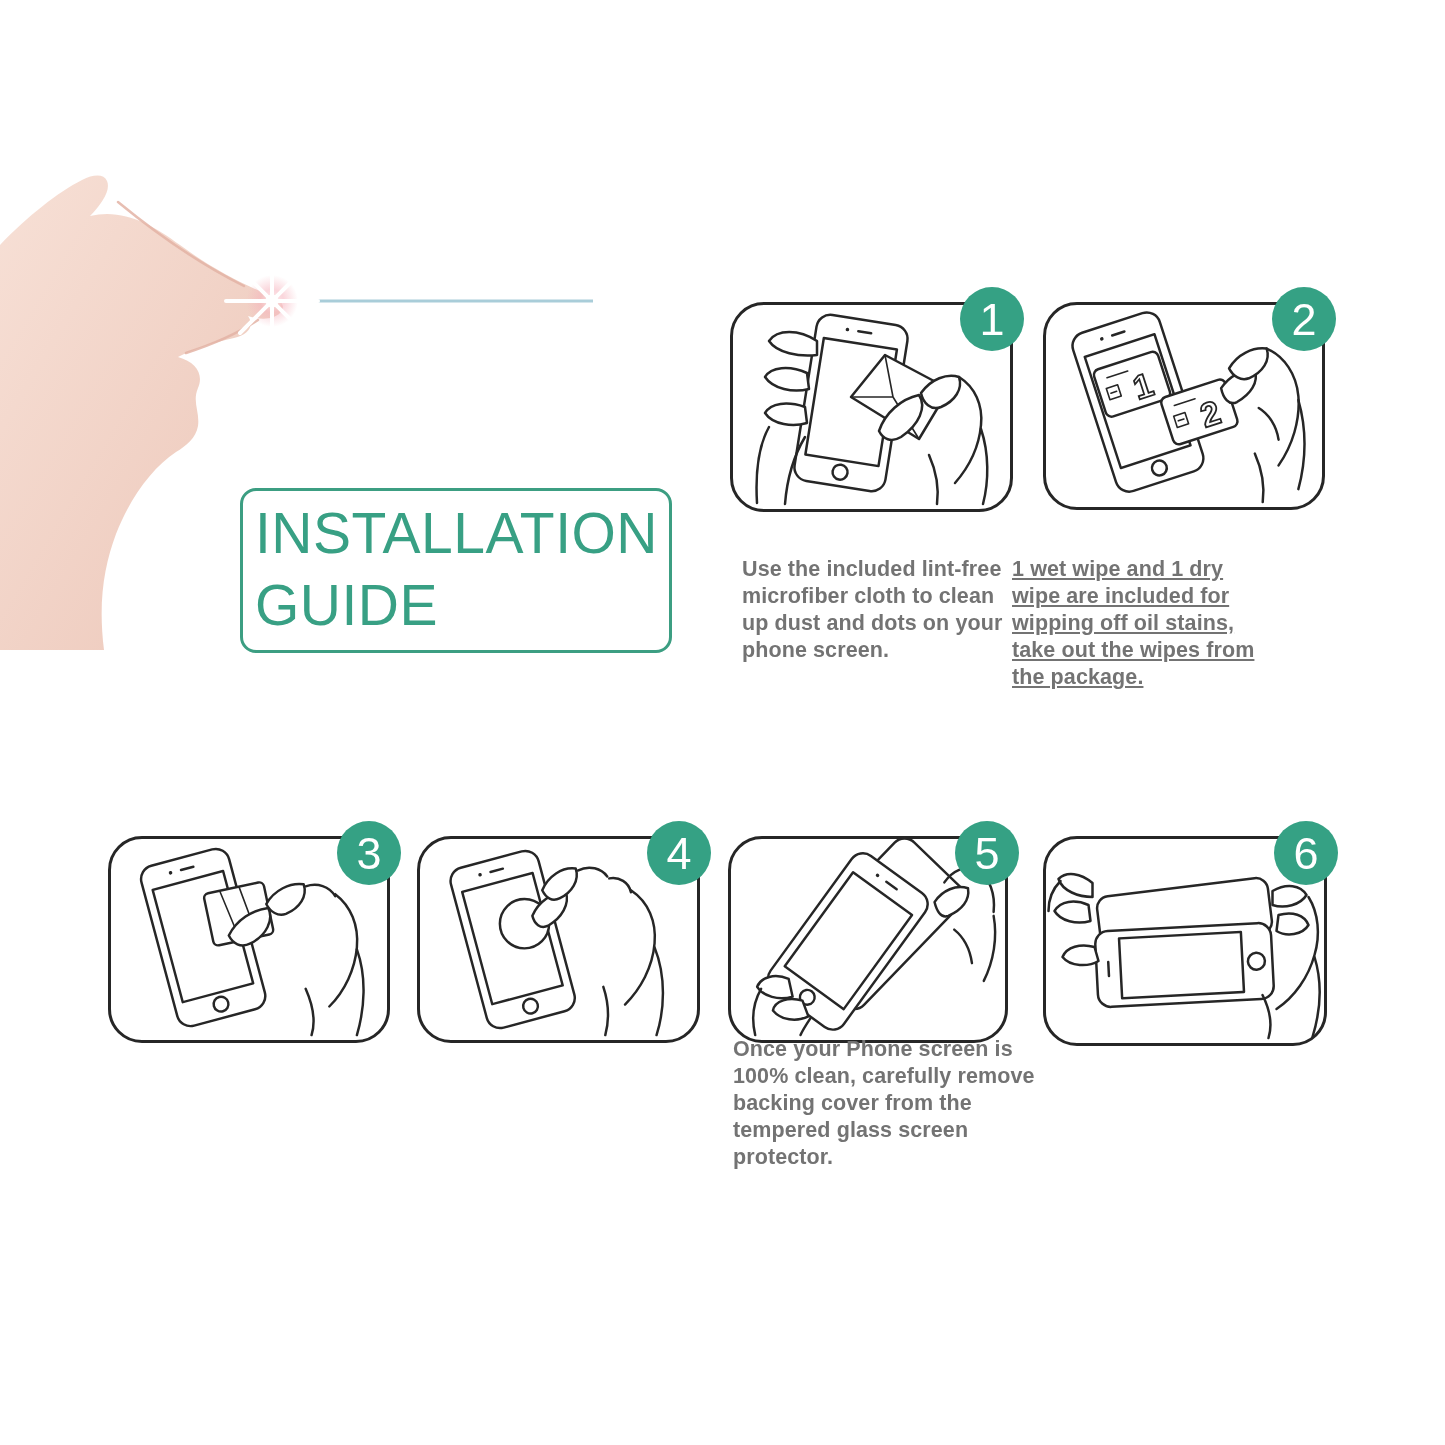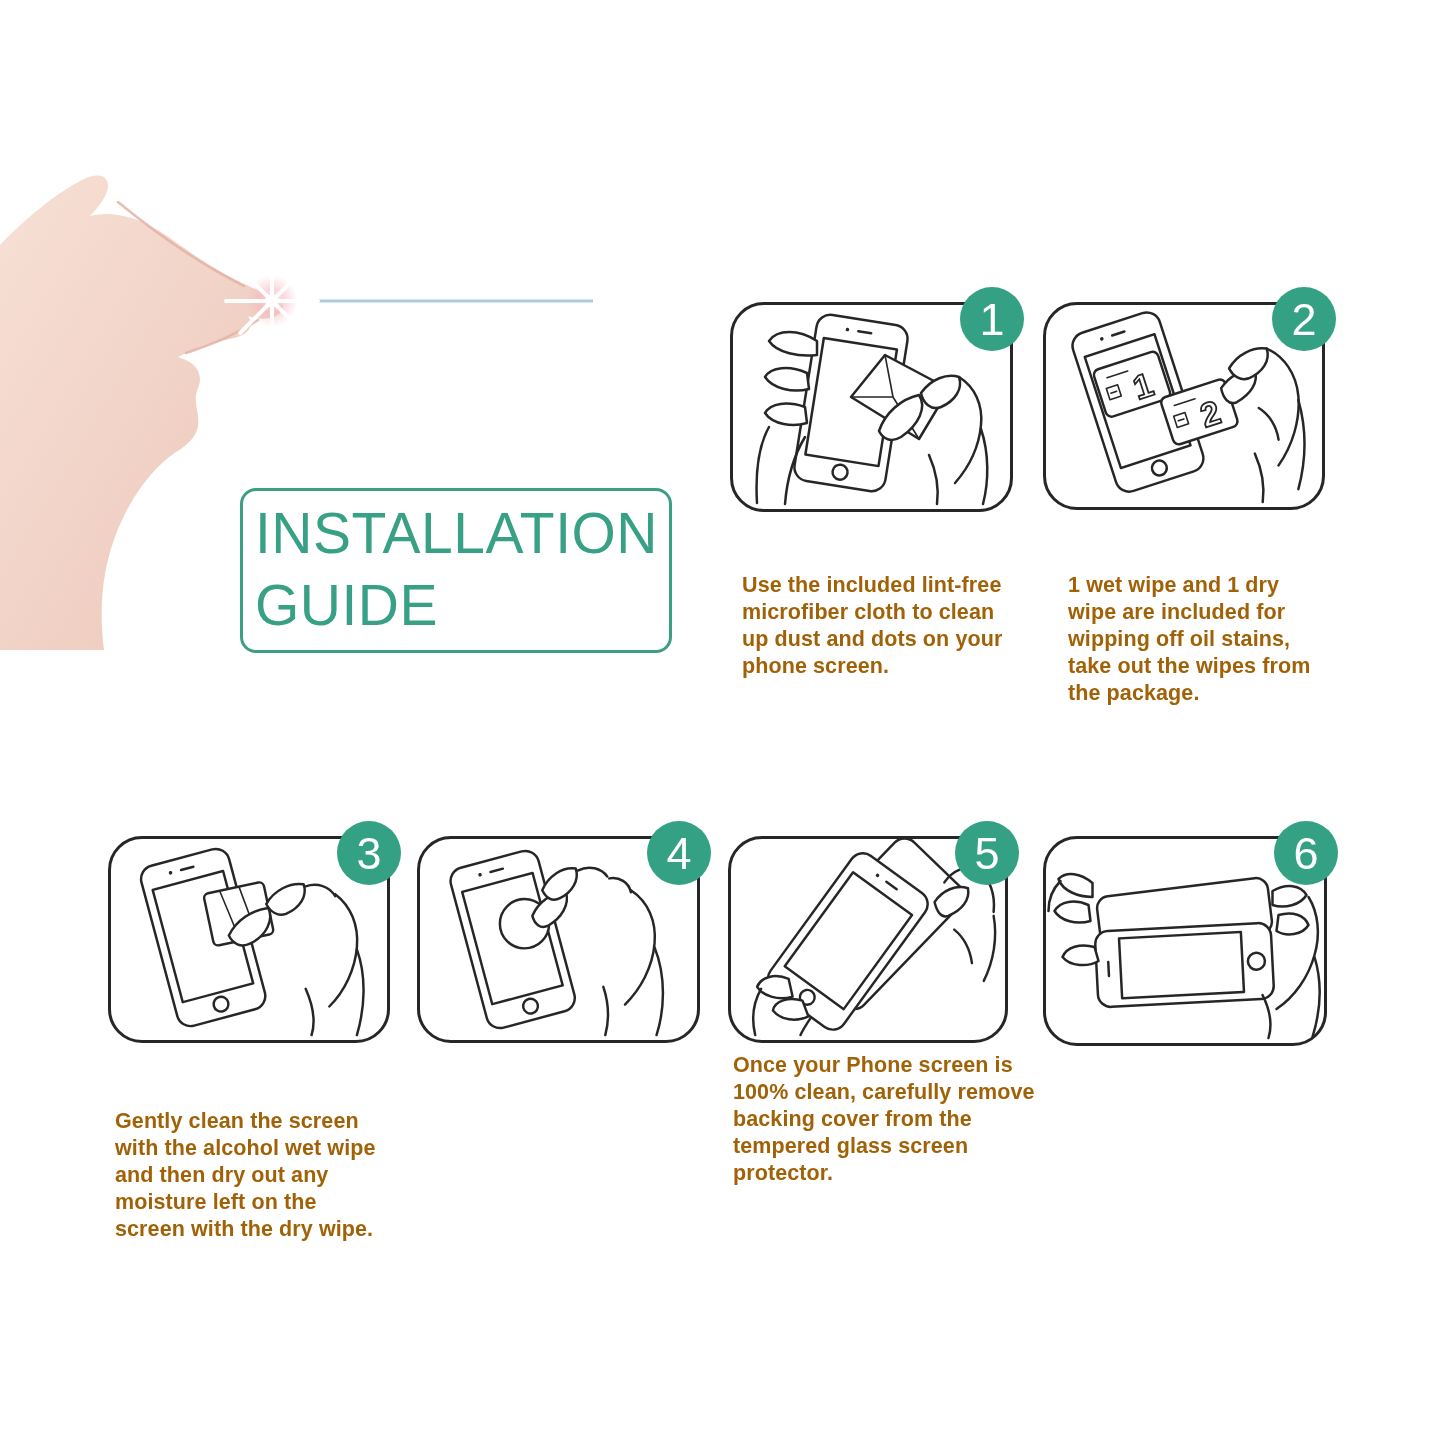--- a/index.html
+++ b/index.html
@@ -22,22 +22,22 @@
     box-sizing:border-box;
   }
   .step-box svg{position:absolute;left:0;top:0;width:100%;height:100%;}
   .badge{
     position:absolute;top:-18px;right:-14px;width:64px;height:64px;border-radius:50%;
     background:#35a184;color:#ffffff;display:flex;align-items:center;justify-content:center;
     font-size:45px;font-weight:400;line-height:1;
   }
   
   .caption{
-    position:absolute;color:#a16207;font-size:21.5px;line-height:27px;font-weight:bold;
-    white-space:nowrap;letter-spacing:0.1px;margin-top:16px;
+    position:absolute;color:#737373;font-size:21.5px;line-height:27px;font-weight:bold;
+    white-space:nowrap;letter-spacing:0.1px;
   }
   
   .s{fill:none;stroke:#262626;stroke-width:2.5;stroke-linecap:round;stroke-linejoin:round;}
   .w{fill:#ffffff;stroke:#262626;stroke-width:2.5;stroke-linecap:round;stroke-linejoin:round;}
   .thin{stroke-width:1.6;}
   .num{
     font-family:"Liberation Sans",sans-serif;font-weight:bold;font-size:34px;
     fill:#ffffff;stroke:#262626;stroke-width:1.8;text-anchor:middle;
   }
   .crease{fill:none;stroke:#e3b3a4;stroke-width:2.5;opacity:0.85;stroke-linecap:round;}
@@ -277,35 +277,28 @@
       </div>
   </div>
 
   <div class="caption" style="left:742px;top:556px;">
     <div>Use the included lint-free</div>
     <div>microfiber cloth to clean</div>
     <div>up dust and dots on your</div>
     <div>phone screen.</div>
   </div>
 
-  <div class="caption" style="left:1068px;top:556px;">
+  <div class="caption" style="left:1012px;top:556px;text-decoration:underline;">
     <div>1 wet wipe and 1 dry</div>
     <div>wipe are included for</div>
     <div>wipping off oil stains,</div>
     <div>take out the wipes from</div>
     <div>the package.</div>
   </div>
 
-  <div class="caption" style="left:115px;top:1092px;">
-    <div>Gently clean the screen</div>
-    <div>with the alcohol wet wipe</div>
-    <div>and then dry out any</div>
-    <div>moisture left on the</div>
-    <div>screen with the dry wipe.</div>
-  </div>
 
 
   <div class="caption" style="left:733px;top:1036px;">
     <div>Once your Phone screen is</div>
     <div>100% clean, carefully remove</div>
     <div>backing cover from the</div>
     <div>tempered glass screen</div>
     <div>protector.</div>
   </div>
 

